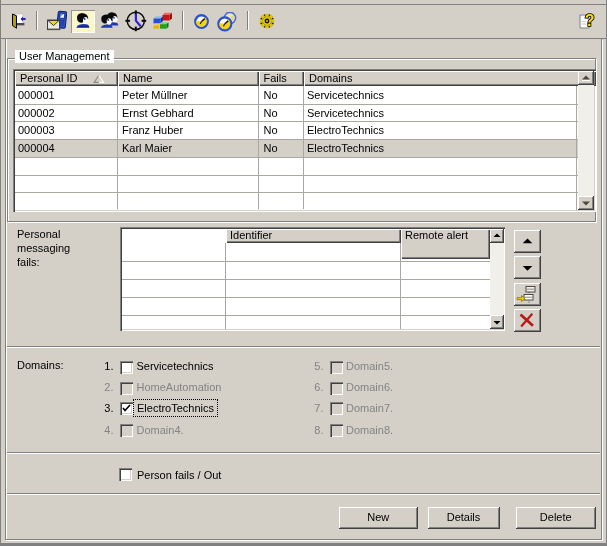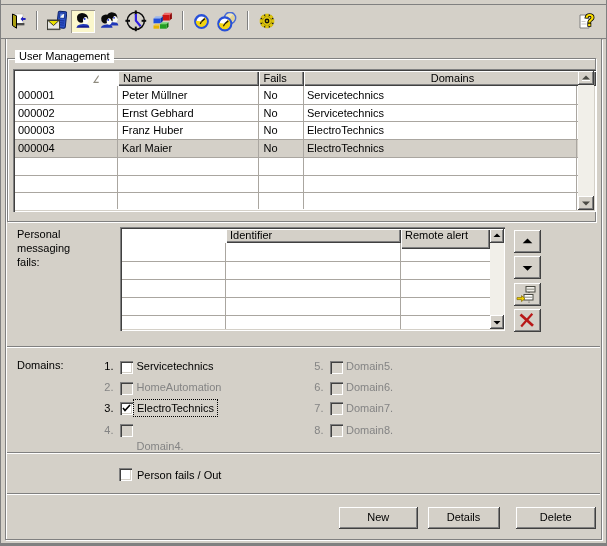--- a/index.html
+++ b/index.html
@@ -188,23 +188,24 @@
 </svg>
 
 <div class="abs" style="left:5px;top:39px;width:597px;height:501px;border-left:1px solid #808080;border-right:1px solid #808080;border-bottom:1px solid #808080;box-shadow:1px 1px 0 #ffffff, inset 1px 0 0 #ffffff;"></div>
 
 <div class="abs" style="left:7px;top:58px;width:589px;height:164px;border:1px solid #808080;box-shadow:1px 1px 0 #ffffff, inset 1px 1px 0 #ffffff;"></div>
 <div class="txt" style="left:15px;top:50px;background:#ffffff;padding:0 4px;">User Management</div>
 
 <div class="sunken2" style="left:13px;top:69px;width:582.5px;height:142.5px;"></div>
 
 <div class="abs" style="left:15px;top:71px;width:578.5px;height:15px;">
+  <div class="hdrcell" style="left:0;width:103px;">Personal ID</div>
   <div class="hdrcell" style="left:103px;width:140.5px;">Name</div>
   <div class="hdrcell" style="left:243.5px;width:45.5px;">Fails</div>
-  <div class="hdrcell" style="left:289px;width:292px;text-align:center;">Domains</div>
+  <div class="hdrcell" style="left:289px;width:292px;">Domains</div>
   <svg class="abs" style="left:78px;top:4px;" width="12" height="8" viewBox="0 0 12 8">
     <path d="M5.7,0.6 L1,7.4 L5.7,7.4" fill="none" stroke="#8e8a7e" stroke-width="1.1"></path>
     <path d="M5.9,0.6 L10.6,7.4 L6,7.4" fill="none" stroke="#ffffff" stroke-width="1.1"></path>
   </svg>
 </div>
 
 <div class="abs" style="left:15px;top:86px;width:562.5px;height:123.5px;">
   <div class="abs" style="left:0;top:53.1px;width:562.5px;height:17.7px;background:#d4d0c8;"></div>
   <div class="abs" style="left:0;top:17.7px;width:562.5px;height:1px;background:#aaa6a0;"></div>
   <div class="abs" style="left:0;top:35.4px;width:562.5px;height:1px;background:#aaa6a0;"></div>
@@ -248,21 +249,21 @@
     </svg>
 </div>
 
 <div class="txt" style="left:17px;top:227.5px;">Personal</div>
 <div class="txt" style="left:17px;top:241.5px;">messaging</div>
 <div class="txt" style="left:17px;top:255.5px;">fails:</div>
 
 <div class="sunken2" style="left:120px;top:227px;width:385px;height:103.5px;"></div>
 <div class="abs" style="left:122px;top:229px;width:367.5px;height:14px;">
   <div class="hdrcell" style="left:104px;width:175px;height:14px;line-height:13px;padding-left:4px;">Identifier</div>
-  <div class="hdrcell" style="left:279px;width:88.5px;height:20px;line-height:13px;padding-left:4px;">Remote alert</div>
+  <div class="hdrcell" style="left:279px;width:88.5px;height:30px;line-height:13px;padding-left:4px;">Remote alert</div>
 </div>
 <div class="abs" style="left:225px;top:243px;width:1px;height:85.5px;background:#aaa6a0;"></div>
 <div class="abs" style="left:400px;top:243px;width:1px;height:85.5px;background:#aaa6a0;"></div>
 <div class="abs" style="left:122px;top:243px;width:367.5px;height:85.5px;">
   <div class="abs" style="left:0;top:17.8px;width:367.5px;height:1px;background:#aaa6a0;"></div>
   <div class="abs" style="left:0;top:35.5px;width:367.5px;height:1px;background:#aaa6a0;"></div>
   <div class="abs" style="left:0;top:53.5px;width:367.5px;height:1px;background:#aaa6a0;"></div>
   <div class="abs" style="left:0;top:71.5px;width:367.5px;height:1px;background:#aaa6a0;"></div>
 </div>
 
@@ -321,21 +322,21 @@
 <div class="cb" style="left:119.5px;top:402px;">
   <svg width="13" height="13" viewBox="0 0 13 13">
       <polyline points="3,6 5,8.5 10,3" fill="none" stroke="#000" stroke-width="1.6"></polyline>
     </svg>
 </div>
 <div class="abs" style="left:134px;top:400px;width:83px;height:15.5px;outline:1px dotted #000;"></div>
 <div class="txt" style="left:137px;top:402px;">ElectroTechnics</div>
 
 <div class="txt gray" style="left:90px;top:423.5px;width:23.5px;text-align:right;">4.</div>
 <div class="cb dis" style="left:119.5px;top:424px;"></div>
-<div class="txt gray" style="left:136.5px;top:423.5px;margin-top:16px;">Domain4.</div>
+<div class="txt gray" style="left:136.5px;top:423.5px;">Domain4.</div>
 
 <div class="txt gray" style="left:300px;top:360px;width:23.5px;text-align:right;">5.</div>
 <div class="cb dis" style="left:330px;top:360.5px;"></div>
 <div class="txt gray" style="left:346px;top:360px;">Domain5.</div>
 
 <div class="txt gray" style="left:300px;top:381px;width:23.5px;text-align:right;">6.</div>
 <div class="cb dis" style="left:330px;top:381.5px;"></div>
 <div class="txt gray" style="left:346px;top:381px;">Domain6.</div>
 
 <div class="txt gray" style="left:300px;top:402px;width:23.5px;text-align:right;">7.</div>

